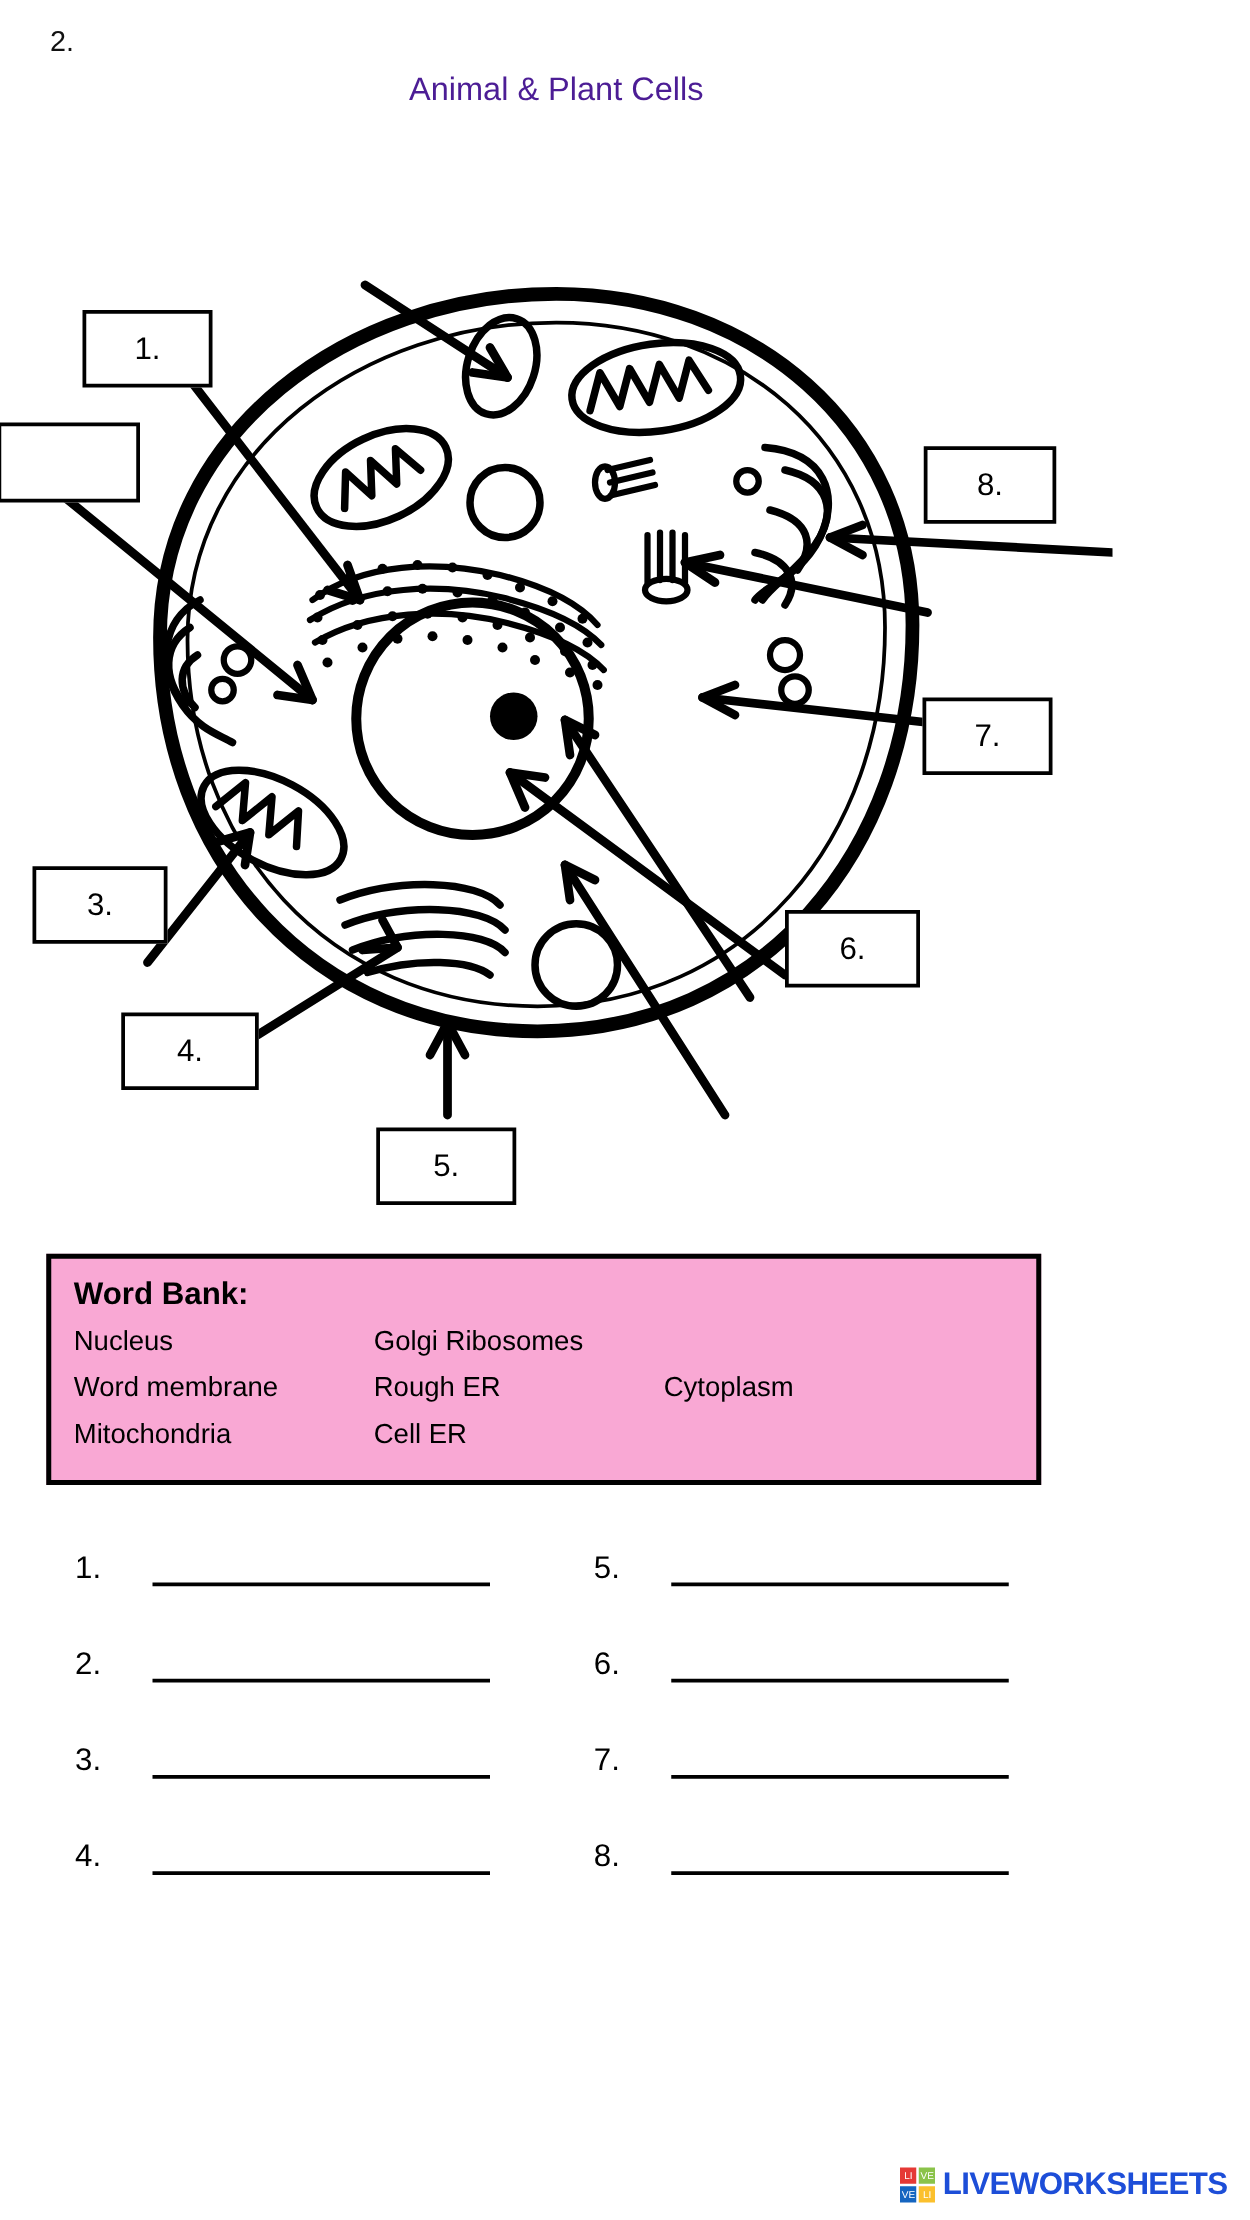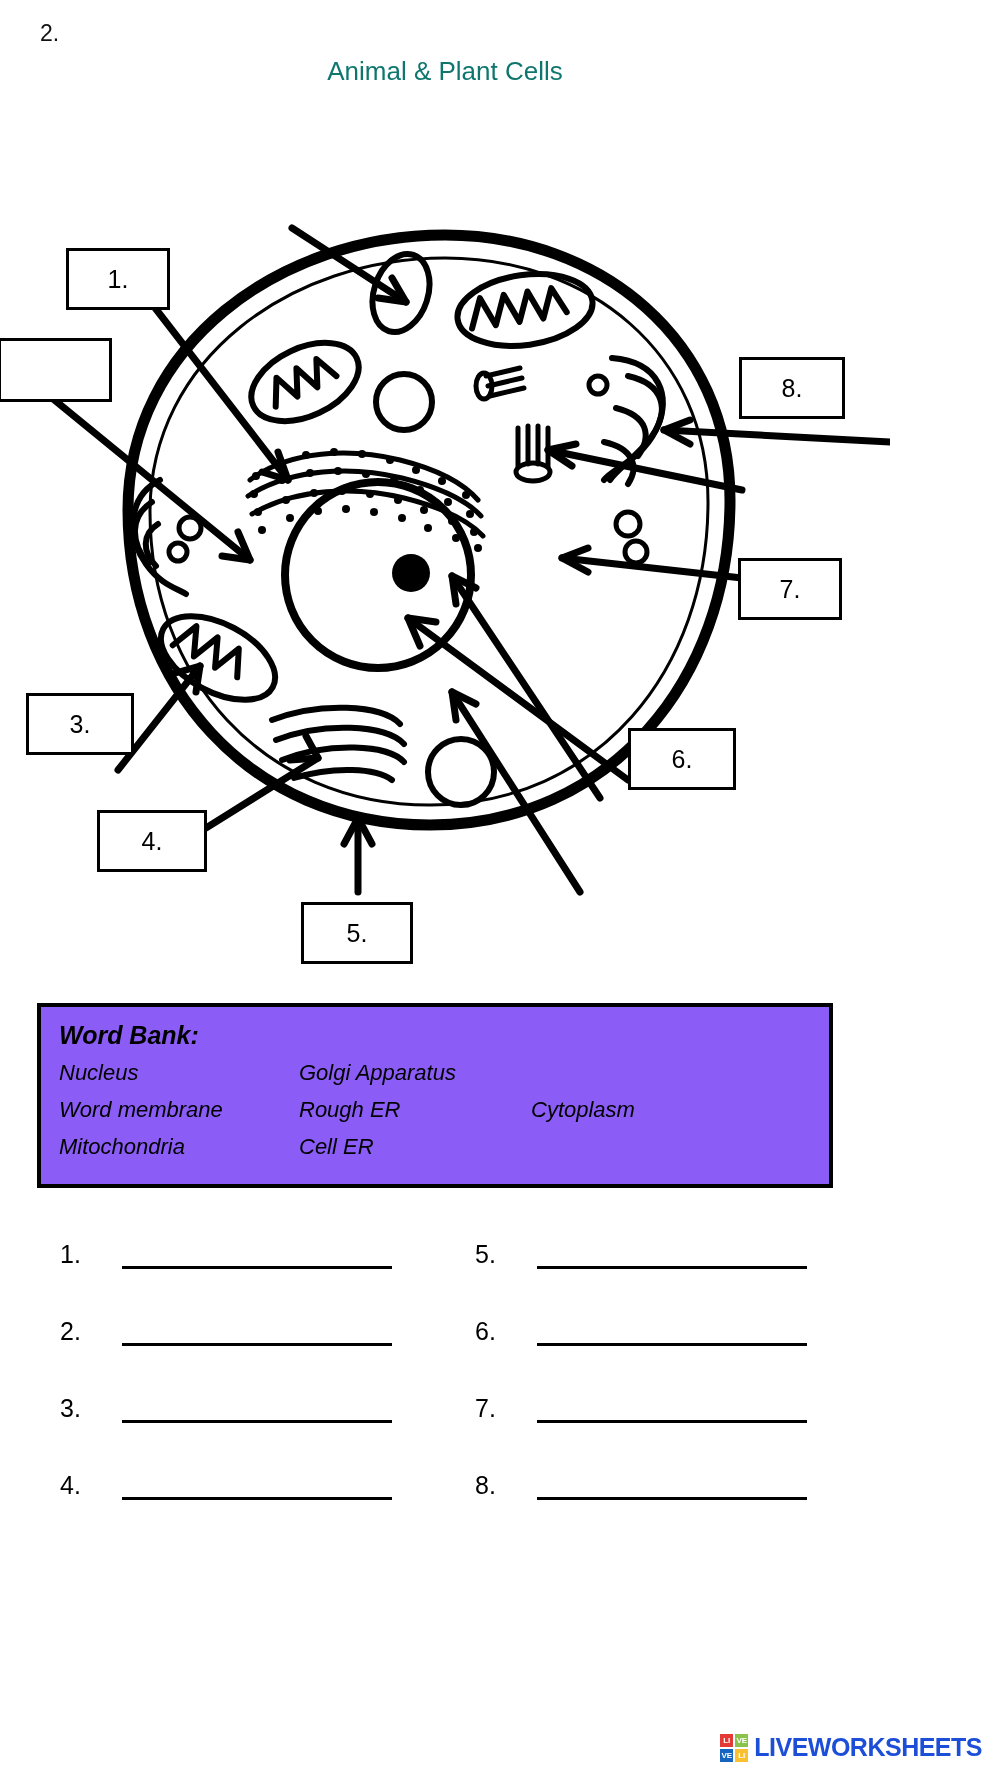--- a/index.html
+++ b/index.html
@@ -28,21 +28,21 @@
     font-size: 23px;
     color: #111;
   }
   .title {
     position: absolute;
     left: 0;
     top: 56px;
     width: 890px;
     text-align: center;
     font-size: 26px;
-    color: #0f766e;
+    color: #4c1d95;
   }
 
   
   .diagram {
     position: absolute;
     left: 0;
     top: 180px;
     width: 890px;
     height: 810px;
   }
@@ -64,23 +64,22 @@
 
   
   .wordbank {
     position: absolute;
     left: 37px;
     top: 1003px;
     width: 796px;
     height: 185px;
     border: 4px solid #000;
     box-sizing: border-box;
-    background: #8b5cf6;
+    background: #f9a8d4;
     padding: 14px 18px 0 18px;
-    font-style: italic;
   }
   .wb-title {
     font-size: 25px;
     font-weight: bold;
     margin-bottom: 4px;
   }
   .wb-row {
     display: flex;
     font-size: 22px;
     line-height: 37px;
@@ -127,21 +126,21 @@
   }
   .lw-mark {
     display: grid;
     grid-template-columns: 13px 13px;
     grid-template-rows: 13px 13px;
     gap: 2px;
   }
   .lw-mark span {
     display: block;
     font-size: 8px;
-    font-weight: bold;
+    font-weight: normal;
     color: #fff;
     text-align: center;
     line-height: 13px;
   }
   .lw-a { background: #e53935; }
   .lw-b { background: #8bc34a; }
   .lw-c { background: #1565c0; }
   .lw-d { background: #fbc02d; }
   .lw-text {
     font-size: 25px;
@@ -344,21 +343,21 @@
     </div>
     <div class="lbl-box" style="left:301px; top:722px; width:112px; height:62px;">
       <span>5.</span>
     </div>
   </div>
 
   <div class="wordbank">
     <div class="wb-title">Word Bank:</div>
     <div class="wb-row">
       <div class="wb-c1">Nucleus</div>
-      <div class="wb-c3">Golgi Apparatus</div>
+      <div class="wb-c3">Golgi Ribosomes</div>
     </div>
     <div class="wb-row">
       <div class="wb-c1">Word membrane</div>
       <div class="wb-c2">Rough ER</div>
       <div class="wb-c3">Cytoplasm</div>
     </div>
     <div class="wb-row">
       <div class="wb-c1">Mitochondria</div>
       <div class="wb-c2">Cell ER</div>
       <div class="wb-c3"></div>

